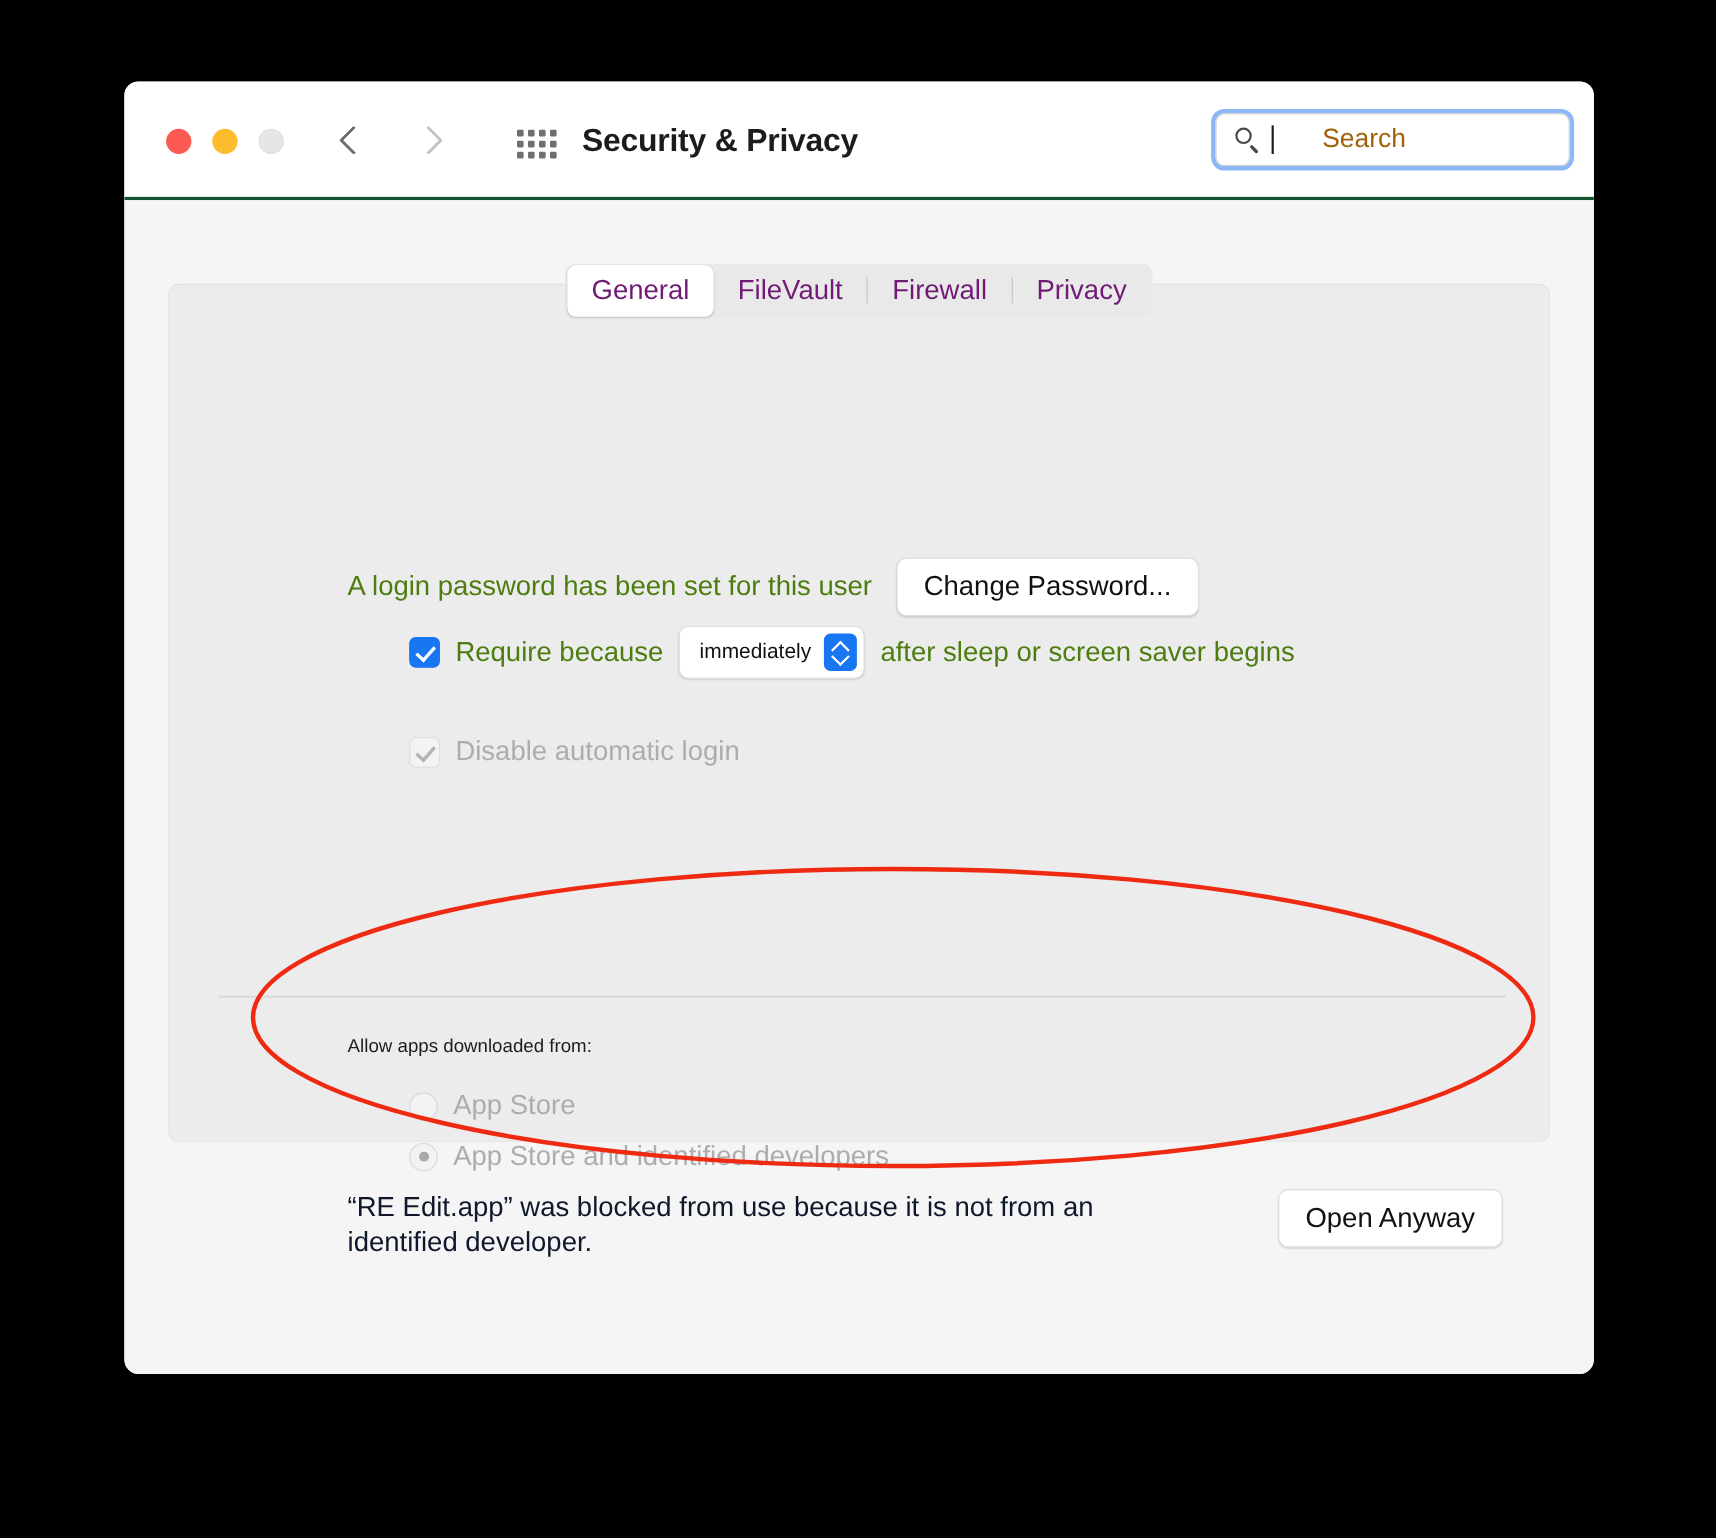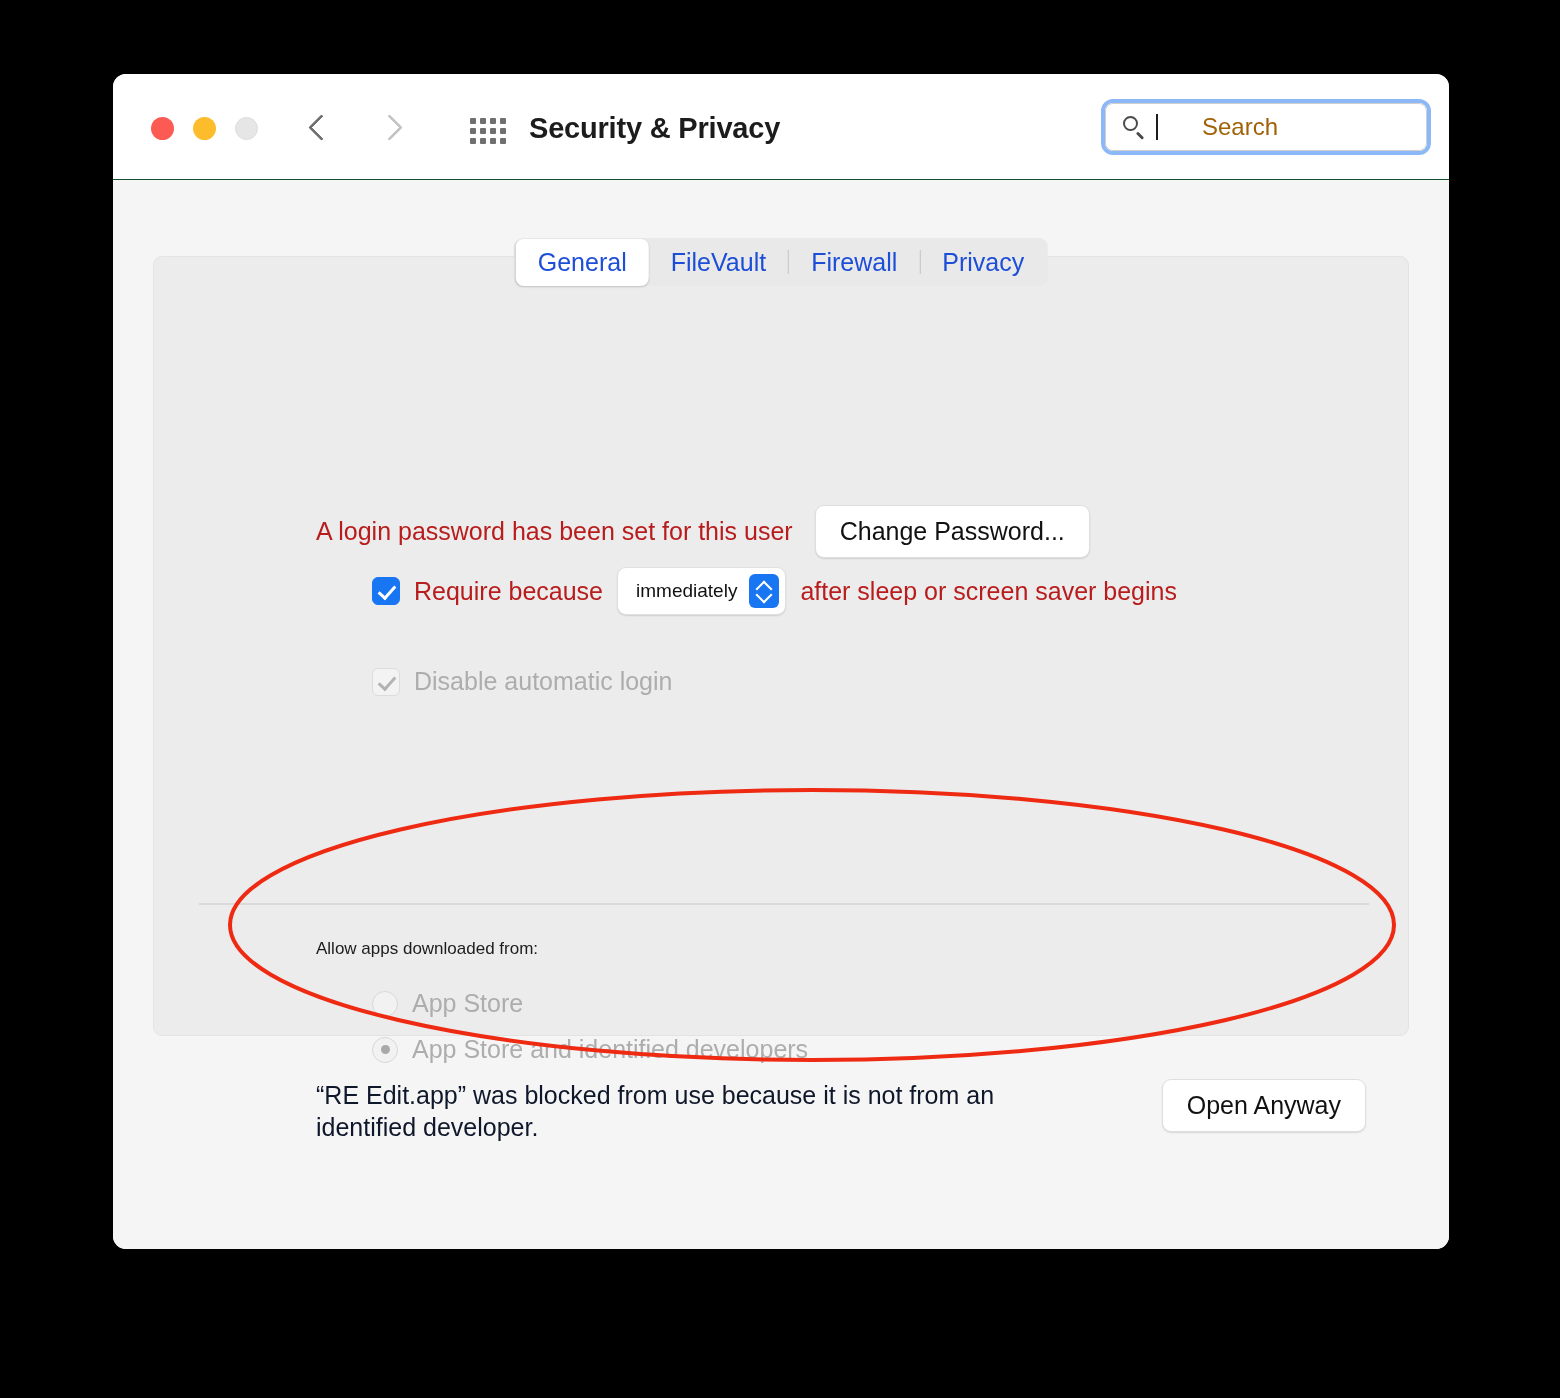--- a/index.html
+++ b/index.html
@@ -33,21 +33,21 @@
     border-radius: 13px;
     overflow: hidden;
     box-shadow: 0 6px 28px rgba(0,0,0,0.35);
   }
 
   
   .titlebar {
     position: relative;
     height: 105px;
     background: #ffffff;
-    border-bottom: 1px solid #14532d;
+    border-bottom: 3px solid #14532d;
   }
   .traffic {
     position: absolute;
     top: 43px;
     left: 38px;
     display: flex;
     gap: 19px;
   }
   .light {
     width: 23px;
@@ -194,21 +194,21 @@
     background: #e9e9e9;
     border-radius: 9px;
     display: flex;
     align-items: center;
     padding: 0 2px;
     z-index: 4;
   }
   .tab {
     position: relative;
     font-size: 25px;
-    color: #1d4ed8;
+    color: #701a75;
     padding: 9px 22px;
     border-radius: 8px;
     white-space: nowrap;
   }
   .tab.selected {
     background: #ffffff;
     box-shadow: 0 1px 2px rgba(0,0,0,0.18);
   }
   .tabsep {
     width: 1px;
@@ -223,21 +223,21 @@
     width: 1256px;
     height: 780px;
     background: #ececec;
     border-radius: 9px;
     border: 1px solid #e3e3e3;
     box-sizing: border-box;
   }
 
   .row-label {
     font-size: 25px;
-    color: #b91c1c;
+    color: #4d7c0f;
   }
   .row-label.dim { color: #adadad; }
 
   
   .r-login {
     position: absolute;
     left: 162px;
     top: 248px;
     display: flex;
     align-items: center;

